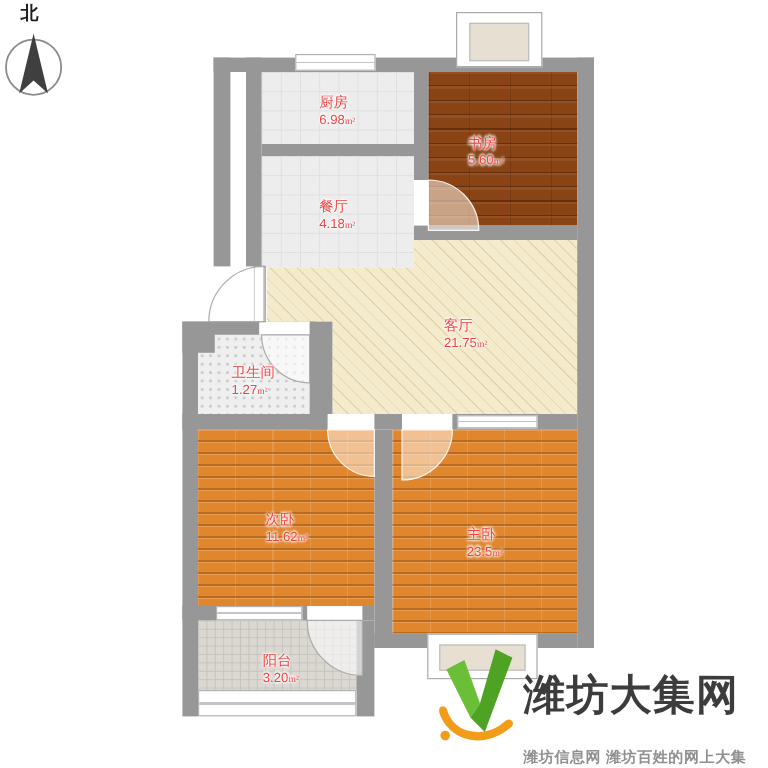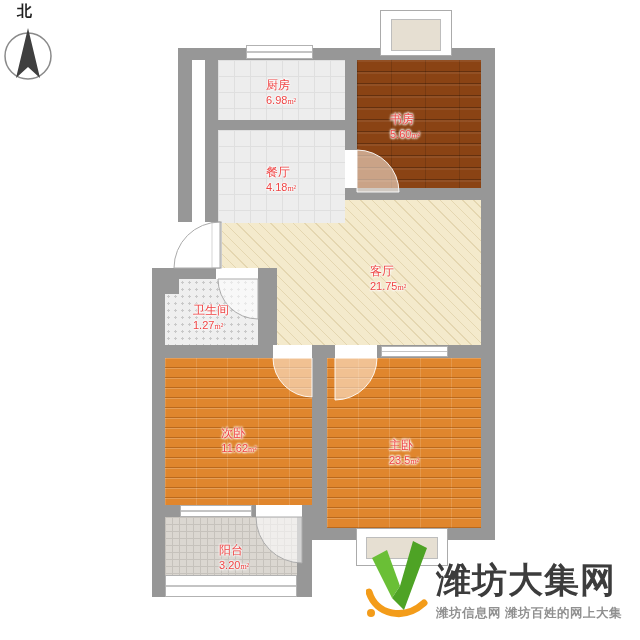--- a/index.html
+++ b/index.html
@@ -62,21 +62,21 @@
   }
   .rname{font-size:12px;line-height:15px;}
   .rarea{font-size:11px;line-height:14px;}
   .unit{font-size:8px;font-family:Liberation Serif, serif;}
   
   .north-label{position:absolute;left:17px;top:2px;font-size:15px;font-weight:bold;color:#1f1f1f;z-index:6;}
   
   .wm{position:absolute;left:366px;top:540px;display:flex;align-items:flex-start;z-index:7;}
   .wm-text{margin-left:8px;}
   .wm-name{font-size:35px;font-weight:bold;color:#3c3c3c;letter-spacing:1px;line-height:44px;margin-top:18px;}
-  .wm-tag{font-size:12.5px;font-weight:bold;color:#909090;margin-top:3px;letter-spacing:.5px;}
+  .wm-tag{font-size:12.5px;font-weight:bold;color:#909090;margin-top:21px;letter-spacing:.5px;}
   svg{display:block;}
   .arc-light{fill:rgba(255,255,255,.58);stroke:#ababab;stroke-width:1;}
   .arc-warm{fill:rgba(255,243,229,.55);stroke:rgba(255,255,255,.9);stroke-width:1;}
 </style>
 </head>
 <body>
 
 <div class="floor tile" style="left:218px;top:60px;width:127px;height:60px;z-index:1"></div>
 <div class="floor tile" style="left:218px;top:130px;width:127px;height:93px;z-index:1"></div>
 <div class="floor darkwood" style="left:357px;top:60px;width:124px;height:128px;z-index:1"></div>

